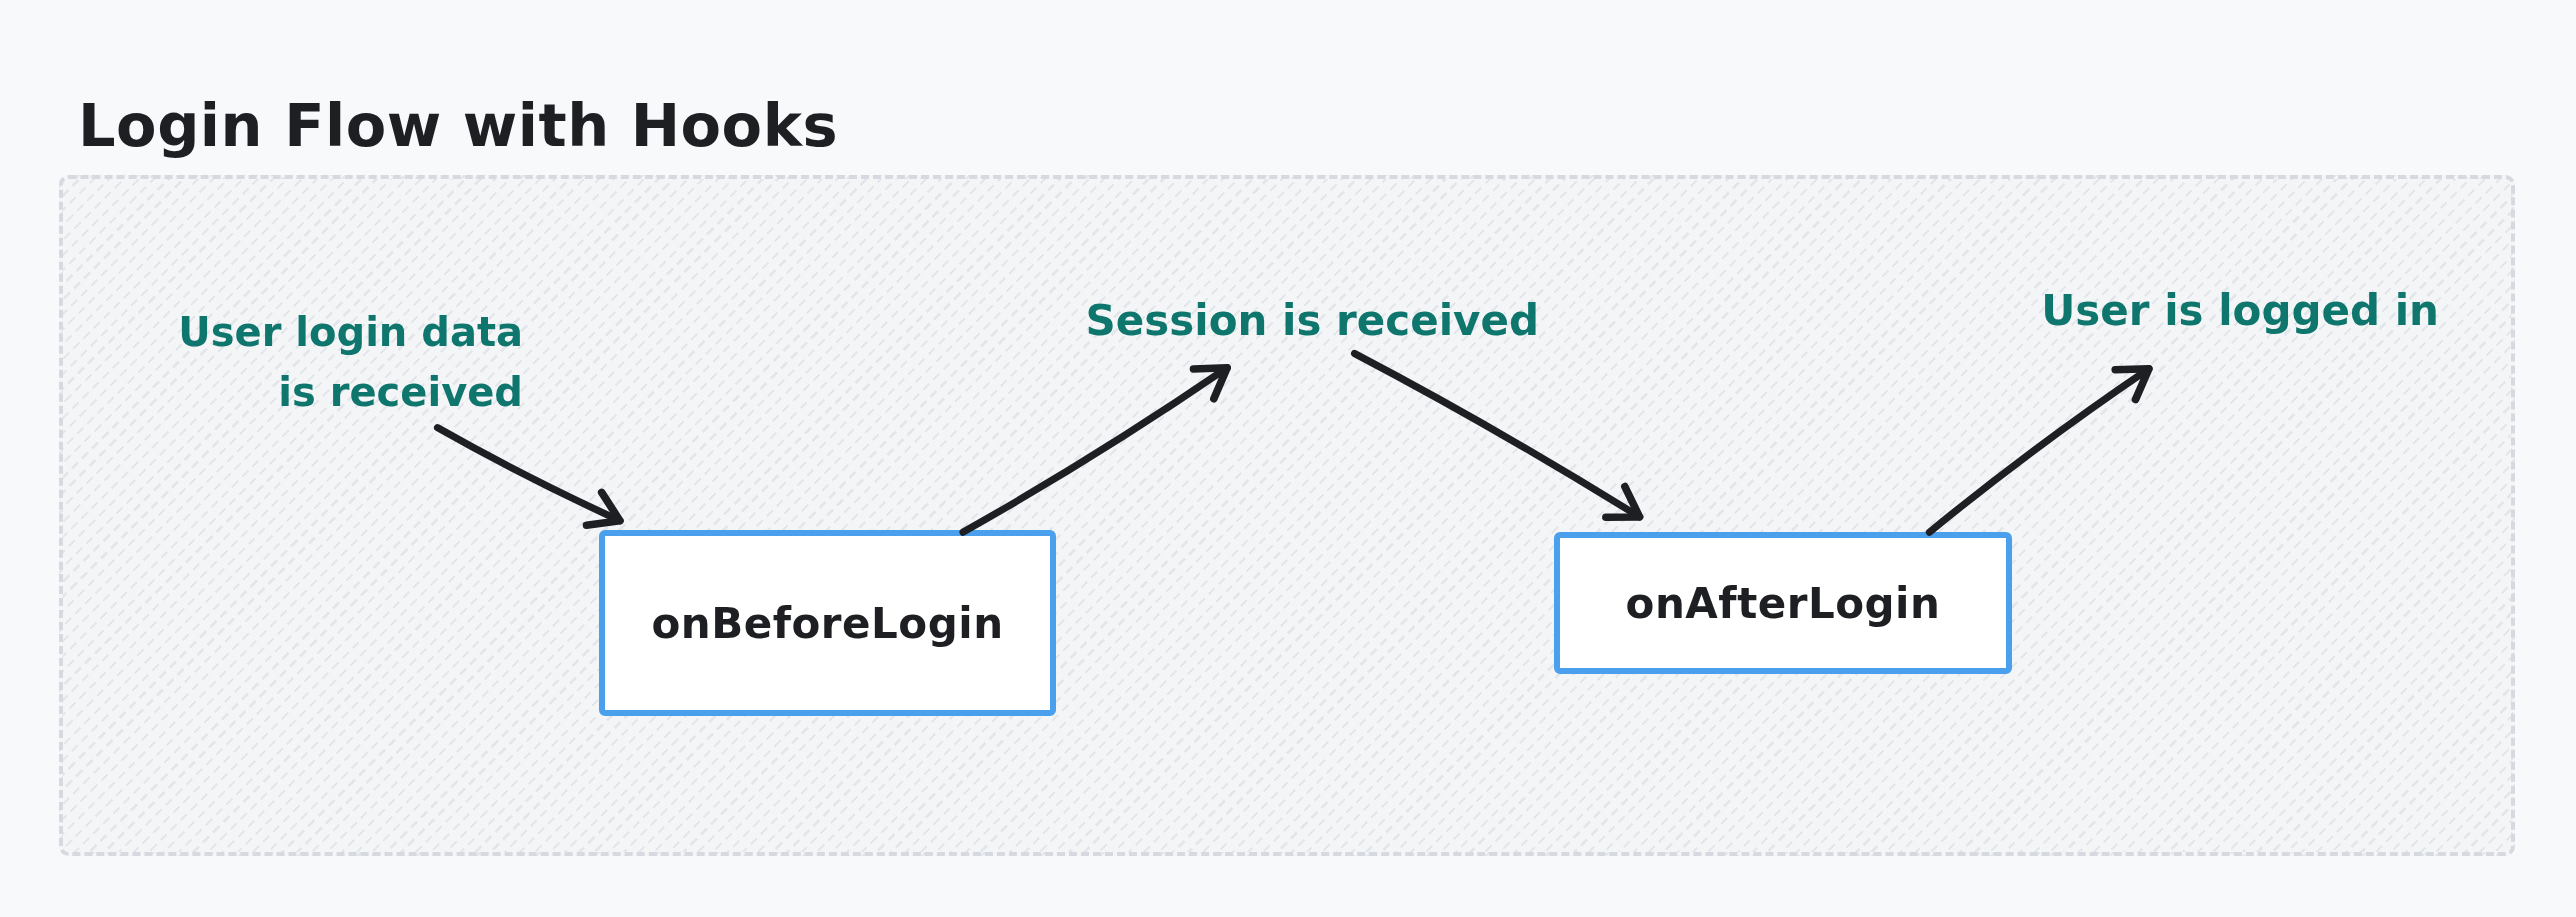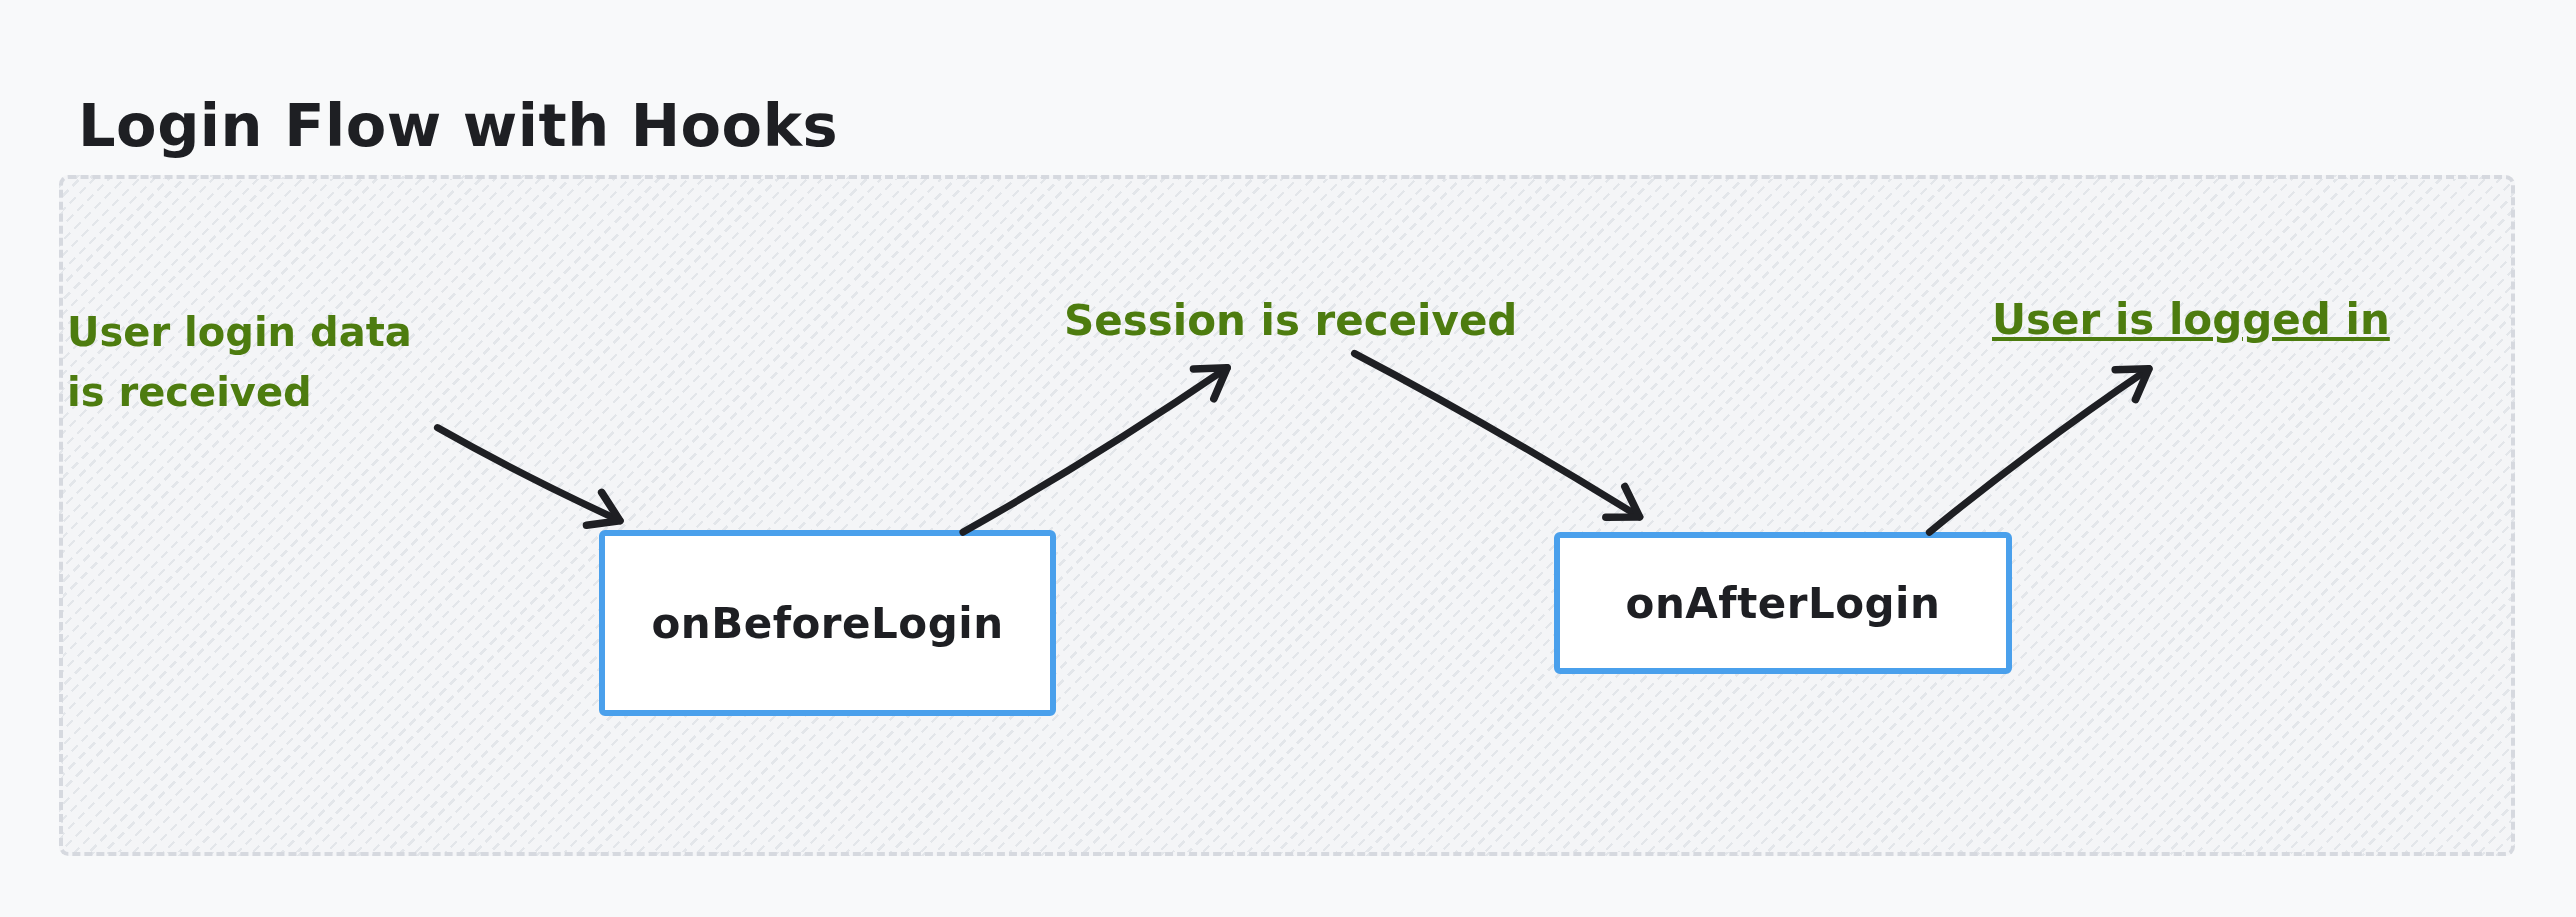--- a/index.html
+++ b/index.html
@@ -54,28 +54,28 @@
     font-size: 42px;
     font-weight: bold;
     letter-spacing: 0.5px;
     color: #1e1f23;
     white-space: nowrap;
   }
   .note {
     position: absolute;
     font-size: 42px;
     font-weight: bold;
-    text-align: left;
+    text-align: right;
     line-height: 1.5;
-    color: #4d7c0f;
+    color: #0f766e;
     white-space: nowrap;
   }
   .note-received { left: 67px;   top: 302px; width: 456px; font-size: 40px; }
   .note-session  { left: 1064px; top: 289px; width: 475px; }
-  .note-logged   { left: 1992px; top: 288px; width: 447px; text-decoration: underline; }
+  .note-logged   { left: 1992px; top: 279px; width: 447px; }
   .arrows-layer {
     position: absolute;
     left: 0; top: 0;
     width: 2576px;
     height: 917px;
     pointer-events: none;
   }
 </style>
 </head>
 <body>

